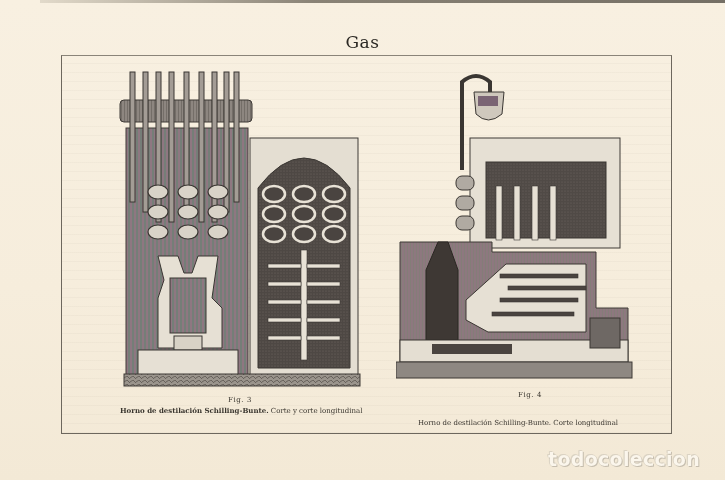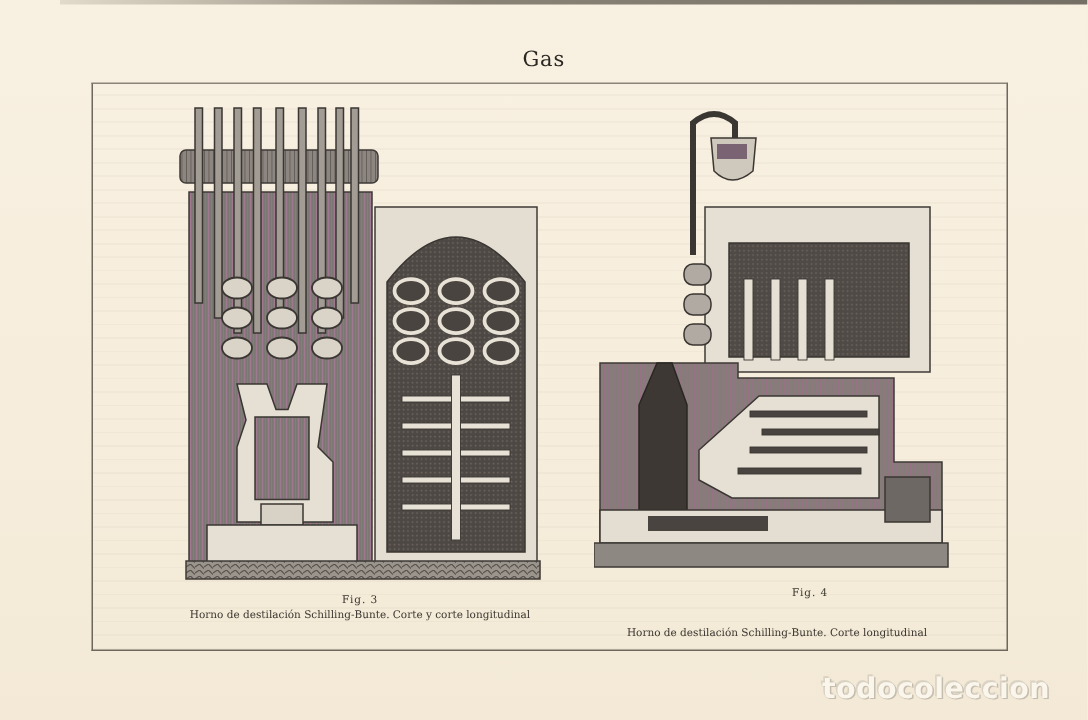--- a/index.html
+++ b/index.html
@@ -1,27 +1,27 @@
 <!DOCTYPE html>
 <html><head>
 <meta charset="utf-8">
 <style>
   html, body { margin:0; padding:0; }
   body { width:725px; height:480px; background:#f7efdf; overflow:hidden; position:relative; font-family:"DejaVu Serif", serif; }
   .page { position:absolute; left:0; top:0; width:725px; height:480px;
     background: linear-gradient(180deg,#f8f0e1 0%,#f6eddc 60%,#f3e9d6 100%); }
   .topshadow { position:absolute; left:40px; top:0; width:685px; height:3px; background:linear-gradient(90deg,#d8d0c0,#5a5448 40%,#3c3830 100%); opacity:.7; }
-  .running-title { position:absolute; left:0; width:725px; top:32px; text-align:center; font-size:14px; color:#2b2823; letter-spacing:.5px; }
+  .running-title { position:absolute; left:0; width:725px; top:32px; text-align:center; font-size:17px; color:#2b2823; letter-spacing:.5px; }
   .frame { position:absolute; left:61px; top:55px; width:611px; height:379px; border:1px solid #6d675d; border-top-color:#8a8479; box-sizing:border-box; }
   .ghost { position:absolute; inset:0; background:
       repeating-linear-gradient(0deg, rgba(150,140,125,.06) 0 1px, transparent 1px 9px); }
   .fig { position:absolute; }
   .caption-num { position:absolute; font-size:7px; color:#3a362f; text-align:center; letter-spacing:.6px; }
   .caption-text { position:absolute; font-size:7px; color:#3a362f; text-align:center; white-space:nowrap; }
-  .caption-text b { font-weight:normal; }
+  .caption-text b { font-weight:bold; }
   .watermark { position:absolute; left:548px; top:448px; font-family:"DejaVu Sans", sans-serif; font-weight:bold; font-size:19px; color:#fbf6ec; letter-spacing:.3px;
     text-shadow: 0 0 1px #b9b1a2, 1px 1px 0 #c7bfb0, -1px -1px 0 #ded6c6; }
 </style>
 </head>
 <body>
 
 <div class="page">
   <div class="topshadow"></div>
 
   <div class="running-title">Gas</div>
@@ -158,19 +158,19 @@
         <rect x="112" y="216" width="78" height="4"></rect>
       <rect x="104" y="228" width="78" height="4"></rect>
         <rect x="96" y="242" width="82" height="4"></rect>
     </g>
     <rect x="4" y="270" width="228" height="22" fill="#e4ded2" stroke="#3a3632"></rect>
     <rect x="36" y="274" width="80" height="10" fill="#4a4440"></rect>
     <rect x="194" y="248" width="30" height="30" fill="#6e6864" stroke="#3a3632"></rect>
     <rect x="0" y="292" width="236" height="16" fill="#8e8882" stroke="#3e3a36"></rect>
   </svg>
 
-  <div class="caption-num" style="left:422px;top:391px;width:236px">Fig. 4</div>
+  <div class="caption-num" style="left:412px;top:391px;width:236px">Fig. 4</div>
   <div class="caption-text" style="left:400px;top:418px;width:236px">
     <b></b><span>Horno de destilación Schilling-Bunte. Corte longitudinal</span>
   </div>
 
   <div class="watermark">todocoleccion</div>
 </div>
 
 </body></html>

